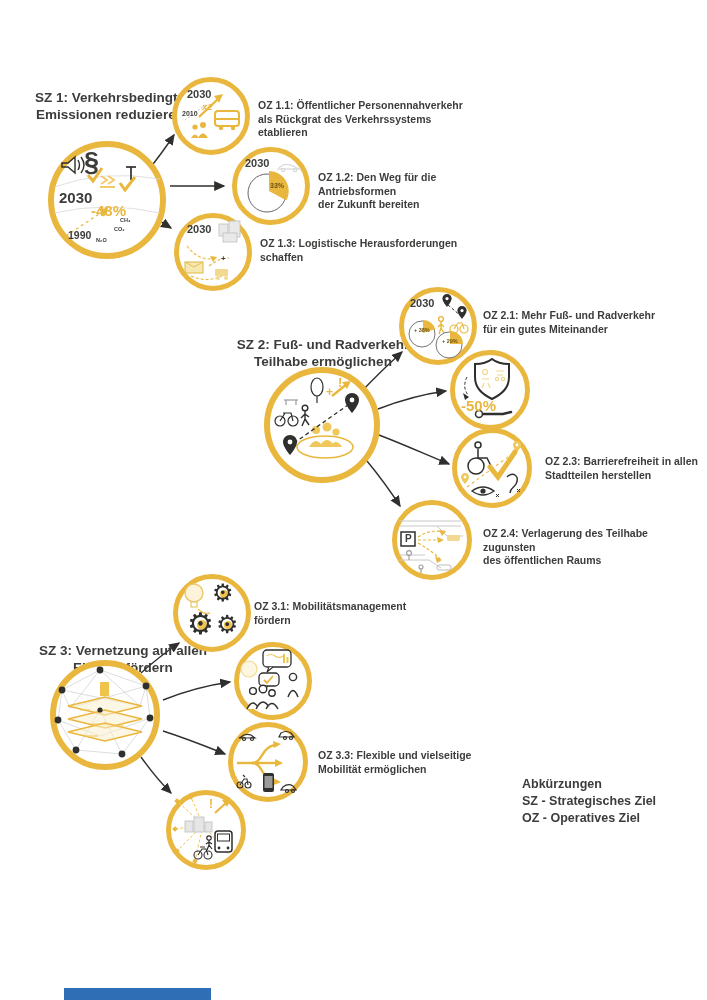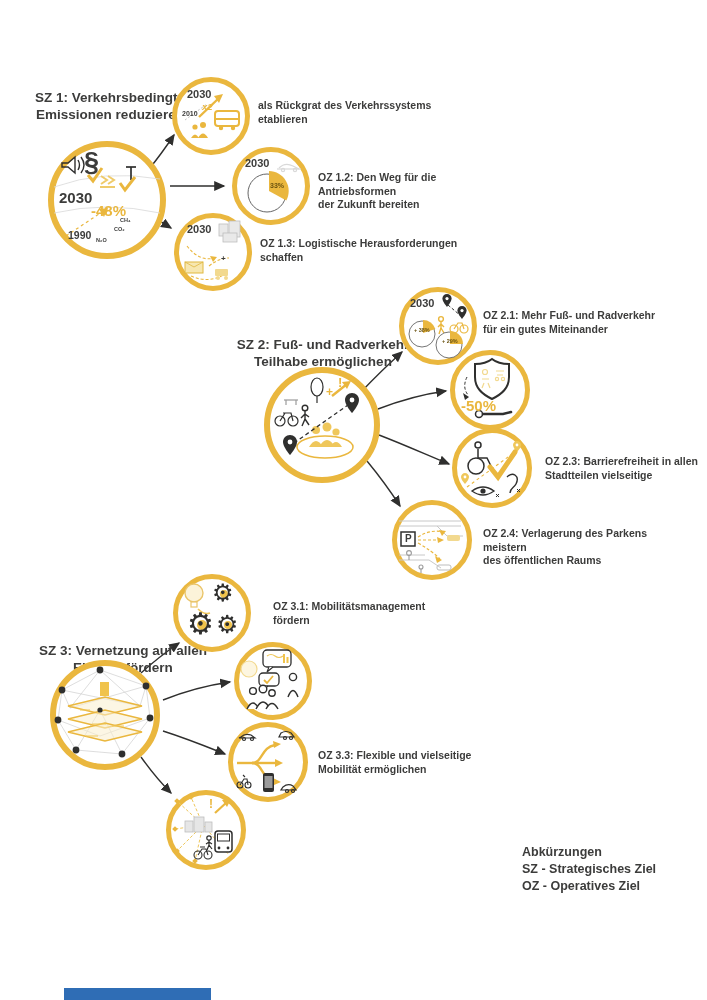--- a/index.html
+++ b/index.html
@@ -97,20 +97,21 @@
           <path d="M14,56 q4,-7 8,0 z"></path>
         <circle cx="26" cy="43" r="3"></circle>
           <path d="M21,56 q5,-9 10,0 z"></path>
       </g>
     </svg>
     <span class="t ink" style="left:10px;top:6px;font-size:11px">2030</span>
     <span class="t ink" style="left:5px;top:28px;font-size:7px">2010</span>
     <span class="t yl" style="left:25px;top:19px;font-size:9.5px;font-style:italic">x2</span>
   </div>
   <div class="label" style="left:258px;top:99px;width:220px">
+    <span style="display:block">OZ 1.1: Öffentlicher Personennahverkehr</span>
     <span style="display:block">als Rückgrat des Verkehrssystems etablieren</span>
   </div>
 
   <div class="circle" style="left:232px;top:147px;width:68px;height:68px">
     <svg width="68" height="68" viewBox="0 0 68 68">
       <g stroke="#D9D9D9" stroke-width="1.2" fill="none">
         <path d="M42,16 q6,-6 14,-2 l6,3"></path>
           <path d="M40,17 h24"></path>
         <circle cx="46" cy="18" r="1.6"></circle>
           <circle cx="58" cy="18" r="1.6"></circle>
@@ -286,21 +287,21 @@
       </g>
       <g>
         <path d="M15,58 q11,-8 22,0 q-11,8 -22,0 z" fill="#fff" stroke="#2F2F2E" stroke-width="1.4"></path>
         <circle cx="26" cy="58" r="2.6" fill="#2F2F2E"></circle>
         <path d="M39,61 l3,3 m0,-3 l-3,3" stroke="#2F2F2E" stroke-width="1"></path>
       </g>
     </svg>
   </div>
   <div class="label" style="left:545px;top:455px;width:160px">
     <span style="display:block">OZ 2.3: Barrierefreiheit in allen</span>
-    <span style="display:block">Stadtteilen vielseitige</span>
+    <span style="display:block">Stadtteilen herstellen</span>
   </div>
 
   <div class="circle" style="left:392px;top:500px;width:70px;height:70px">
     <svg width="70" height="70" viewBox="0 0 70 70">
       <g stroke="#C8C8C8" stroke-width="1" fill="none">
         <path d="M2,16 h62"></path>
           <path d="M2,21 h62"></path>
           <path d="M40,21 l10,10 h16"></path>
           <path d="M2,50 h26"></path>
           <path d="M2,55 h30 l12,8"></path>
@@ -323,21 +324,21 @@
       <g stroke="#9B9B9B" stroke-width="1.1" fill="none">
         <circle cx="12" cy="48" r="2.4"></circle>
           <line x1="12" y1="50" x2="12" y2="55"></line>
         <circle cx="24" cy="62" r="2"></circle>
           <path d="M24,64 v4"></path>
       </g>
     </svg>
     <span class="t ink" style="left:8px;top:28px;font-size:10px">P</span>
   </div>
   <div class="label" style="left:483px;top:527px;width:210px">
-    <span style="display:block">OZ 2.4: Verlagerung des Parkens meistern</span>
+    <span style="display:block">OZ 2.4: Verlagerung des Teilhabe zugunsten</span>
     <span style="display:block">des öffentlichen Raums</span>
   </div>
 
   <div class="sz-title" style="left:18px;top:643px;width:210px">
     <span style="display:block">SZ 3: Vernetzung auf allen</span>
     <span style="display:block">Ebenen fördern</span>
   </div>
 
   <div class="circle hub" style="left:50px;top:660px;width:98px;height:98px">
     <svg width="98" height="98" viewBox="0 0 98 98">
@@ -374,21 +375,21 @@
       </g>
       <path d="M20,30 q6,6 12,4" stroke="#EFC75B" stroke-width="1.6" fill="none"></path>
       <circle cx="46" cy="15" r="4" fill="#F0C34C"></circle>
       <circle cx="24" cy="46" r="5" fill="#F0C34C"></circle>
       <circle cx="50" cy="46" r="4" fill="#F0C34C"></circle>
     </svg>
     <span class="gear" style="left:34px;top:2px;font-size:24px">⚙</span>
     <span class="gear" style="left:9px;top:30px;font-size:30px">⚙</span>
     <span class="gear" style="left:38px;top:33px;font-size:25px">⚙</span>
   </div>
-  <div class="label" style="left:273px;top:600px;width:180px">
+  <div class="label" style="left:254px;top:600px;width:180px">
     <span style="display:block">OZ 3.1: Mobilitätsmanagement</span>
     <span style="display:block">fördern</span>
   </div>
 
   <div class="circle" style="left:234px;top:642px;width:68px;height:68px">
     <svg width="68" height="68" viewBox="0 0 68 68">
       <circle cx="10" cy="22" r="8" fill="#FDF6E0" stroke="#F2D98F" stroke-width="1.2"></circle>
       <g>
         <rect x="24" y="3" width="28" height="17" rx="4" fill="#fff" stroke="#2F2F2E" stroke-width="1.3"></rect>
         <path d="M30,20 l-2,5 6,-5" fill="#fff" stroke="#2F2F2E" stroke-width="1.1"></path>
@@ -483,21 +484,21 @@
       </g>
       <g stroke="#2F2F2E" stroke-width="1.1" fill="none">
         <circle cx="27" cy="60" r="4"></circle>
           <circle cx="37" cy="60" r="4"></circle>
           <path d="M27,60 l4,-6 h4 l2,6 M29,52 h5"></path>
       </g>
     </svg>
     <span class="t yl" style="left:38px;top:2px;font-size:12px">!</span>
   </div>
 
-  <div class="legend" style="left:522px;top:844px">
+  <div class="legend" style="left:522px;top:776px">
     <span style="display:block">Abkürzungen</span>
     <span style="display:block">SZ  - Strategisches Ziel</span>
     <span style="display:block">OZ - Operatives Ziel</span>
   </div>
 
   <div class="footerbar" style="left:64px;top:988px;width:147px;height:12px"></div>
 
 </div>
 
 </body></html>

